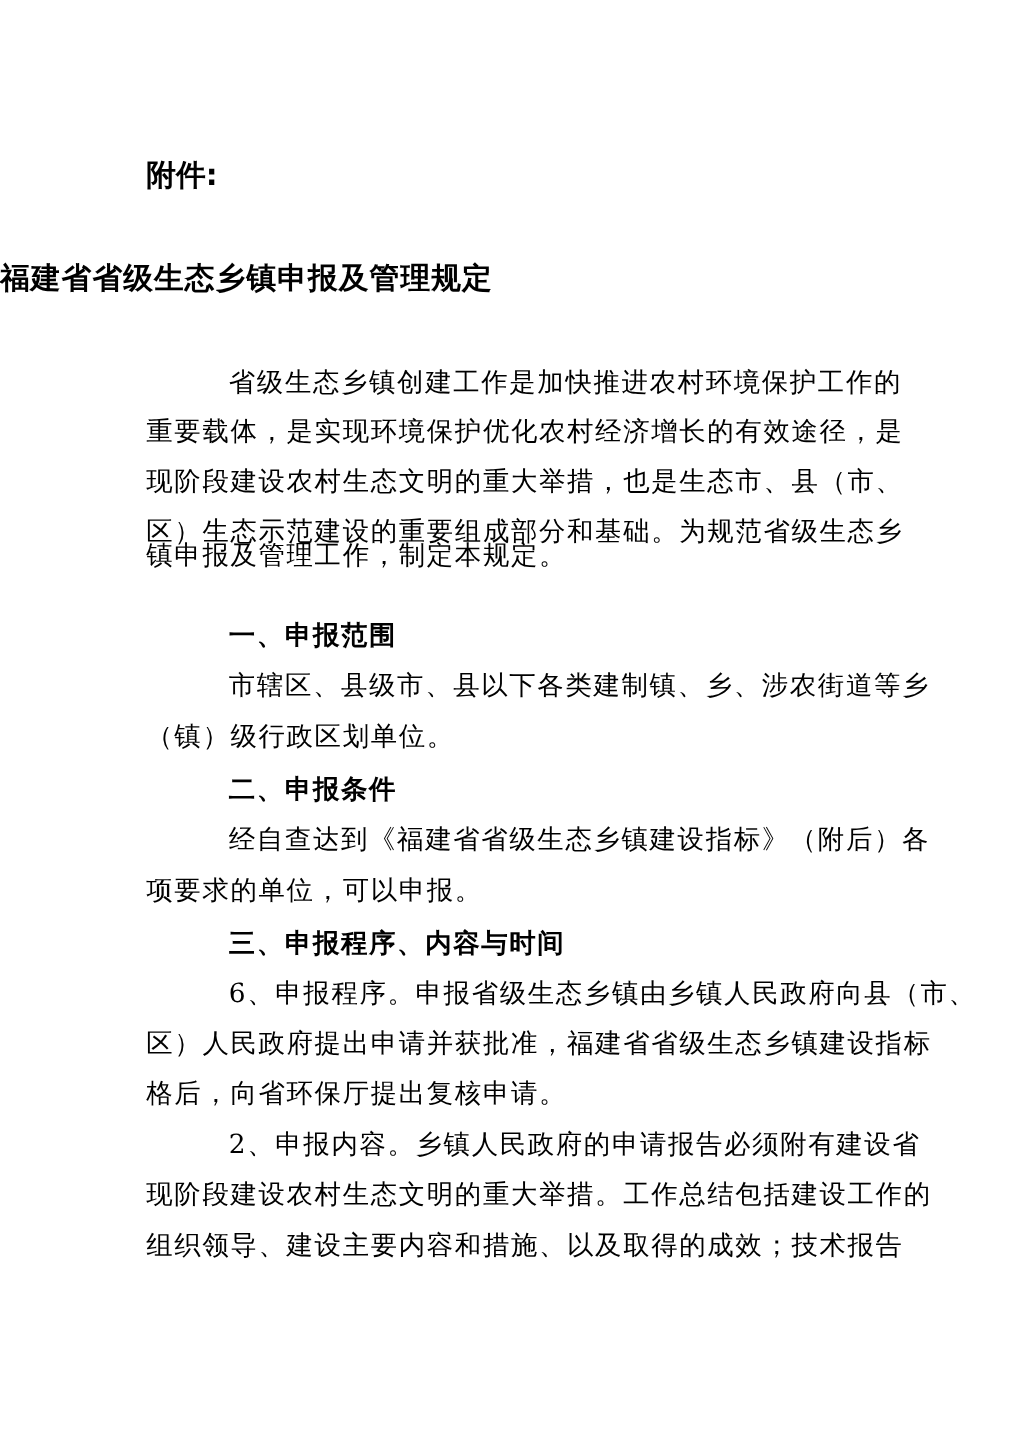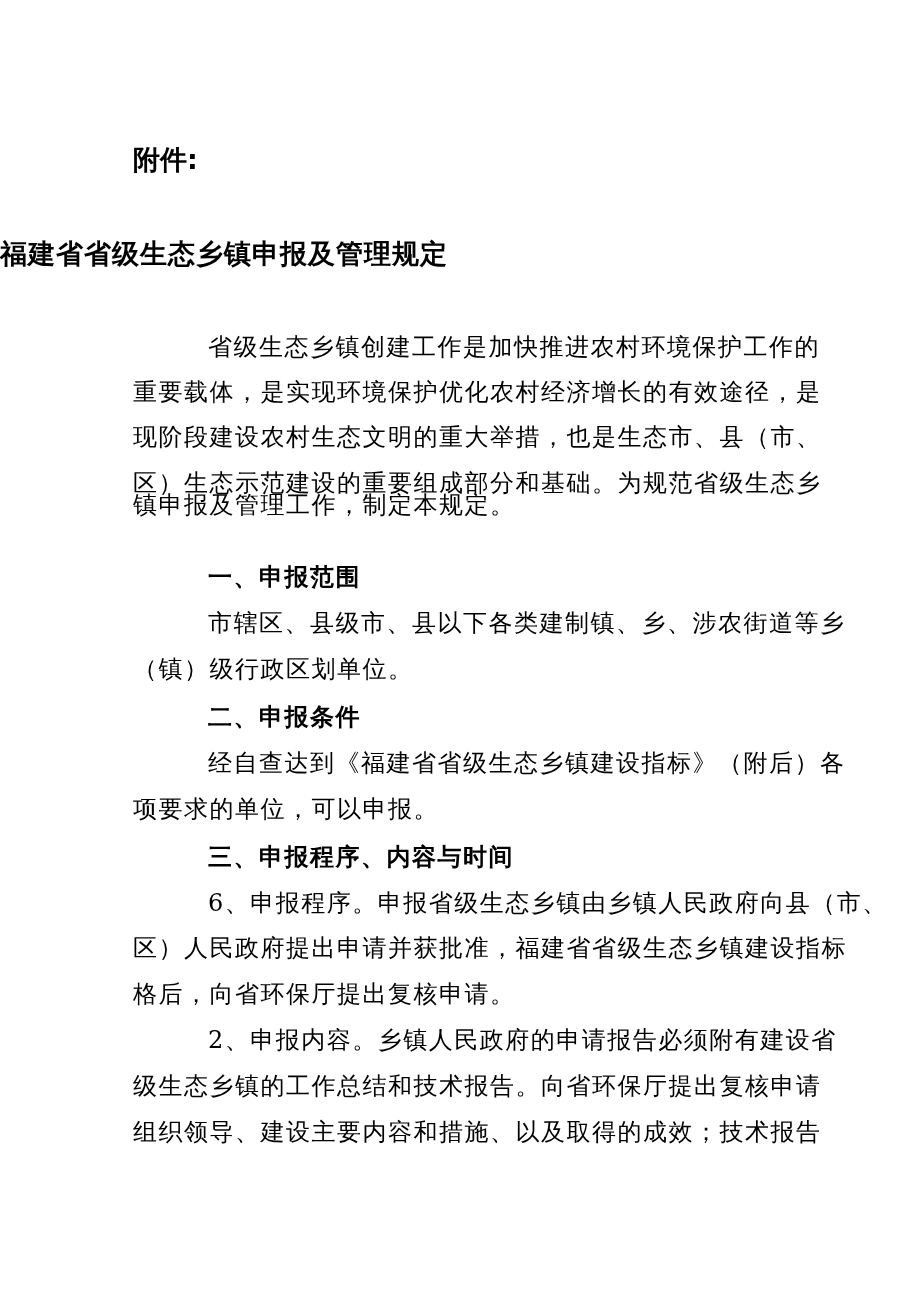--- a/index.html
+++ b/index.html
@@ -93,18 +93,18 @@
     <div class="line indent bold" style="top:842px">三、申报程序、内容与时间</div>
 
     <div>
       <div class="line indent justify" style="top:888px">6、申报程序。申报省级生态乡镇由乡镇人民政府向县（市、</div>
       <div class="line justify" style="top:933px">区）人民政府提出申请并获批准，福建省省级生态乡镇建设指标</div>
       <div class="line" style="top:979px">格后，向省环保厅提出复核申请。</div>
     </div>
 
     <div>
       <div class="line indent justify" style="top:1025px">2、申报内容。乡镇人民政府的申请报告必须附有建设省</div>
-      <div class="line justify" style="top:1071px">级生态乡镇的工作总结和技术报告。向省环保厅提出复核申请</div>
+      <div class="line justify" style="top:1071px">现阶段建设农村生态文明的重大举措。工作总结包括建设工作的</div>
       <div class="line justify" style="top:1117px">组织领导、建设主要内容和措施、以及取得的成效；技术报告</div>
     </div>
   </div>
 
 </div>
 
 </body></html>

